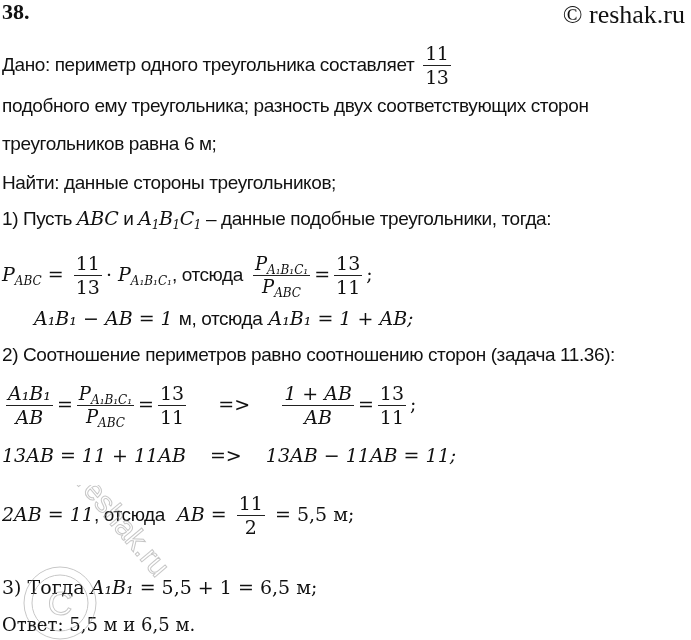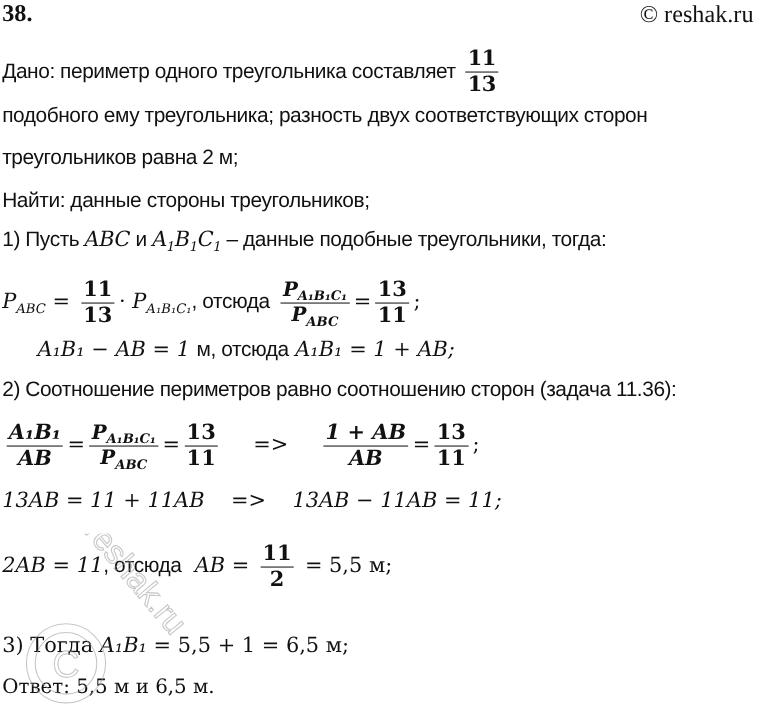--- a/index.html
+++ b/index.html
@@ -34,37 +34,36 @@
       font-weight: bold;
       font-size: 22px;
       font-family: "Liberation Serif", serif;
       text-align: right;
     }
     .copyright {
       position: absolute;
       right: 6px;
       top: 0px;
       font-family: "Liberation Serif", serif;
-      font-size: 22px;
+      font-size: 26px;
     }
     .m { font-family: "DejaVu Serif", "Liberation Serif", serif; }
     .i { font-style: italic; }
     sub.s {
       font-size: 12px;
       vertical-align: -4px;
       line-height: 0;
     }
     .frac {
       display: inline-flex;
       flex-direction: column;
       align-items: center;
       vertical-align: middle;
       margin: 0 4px;
       line-height: 1;
-      font-weight: bold;
     }
     .frac .top {
       padding: 0 2px 2px 2px;
       border-bottom: 1.5px solid #222;
     }
     .frac .bot {
       padding: 2px 2px 0 2px;
     }
     .frac.sm .top, .frac.sm .bot { font-size: 18px; }
     .watermark {
@@ -84,21 +83,21 @@
 <div class="copyright">© reshak.ru</div>
 
 <div class="line condensed" style="top:44px;">
   <span>Дано:  периметр одного треугольника составляет</span>
   <span class="frac m">
     <span class="top">11</span>
     <span class="bot">13</span>
   </span>
 </div>
 <div class="line condensed" style="top:94px;">подобного ему треугольника;  разность двух соответствующих сторон</div>
-<div class="line condensed" style="top:132px;">треугольников равна 2 м;</div>
+<div class="line condensed" style="top:132px;">треугольников равна 6 м;</div>
 
 <div class="line condensed" style="top:171px;">Найти:  данные стороны треугольников;</div>
 
 <div class="line condensed" style="top:206px;">
   <span>1) Пусть</span>
   <span class="m i">ABC</span>
   <span>и</span>
   <span class="m i"><span>A</span><sub class="s">1</sub><span>B</span><sub class="s">1</sub><span>C</span><sub class="s">1</sub></span>
   <span>– данные подобные треугольники, тогда:</span>
 </div>

